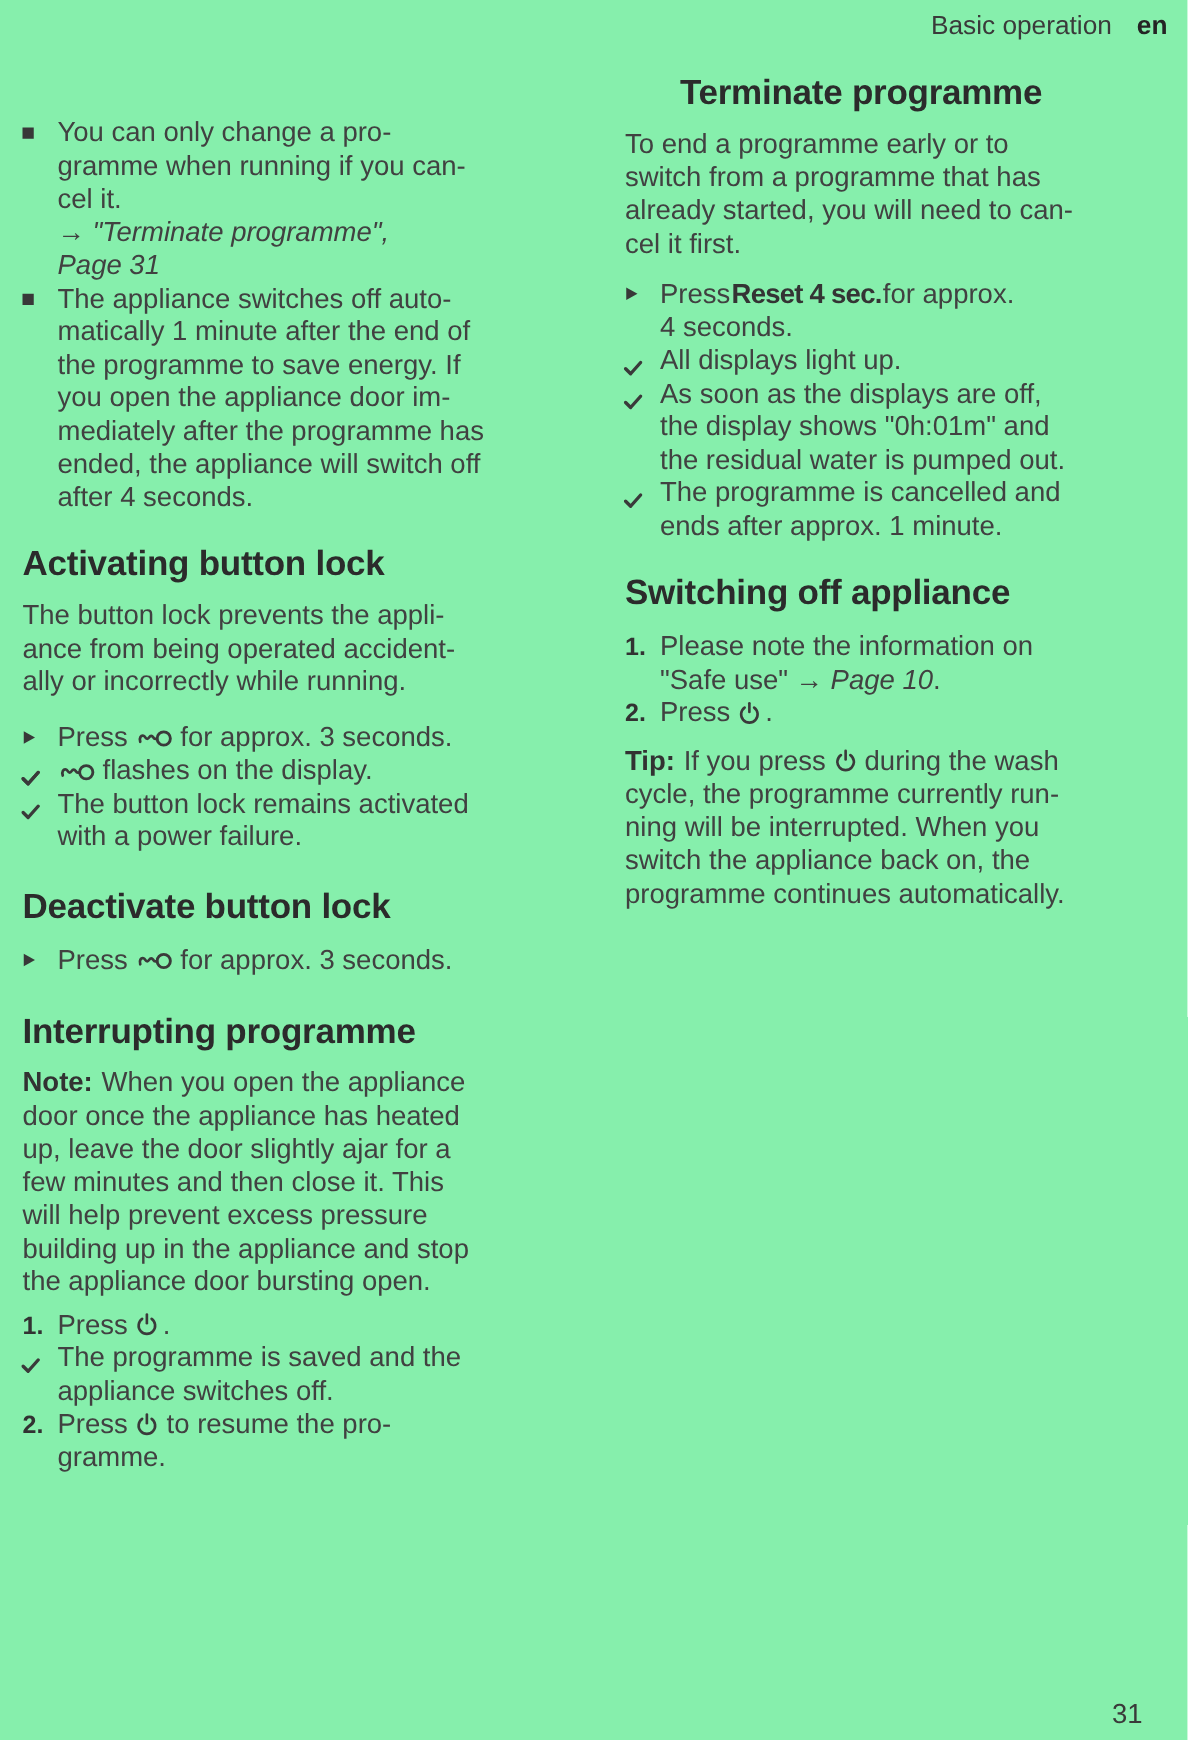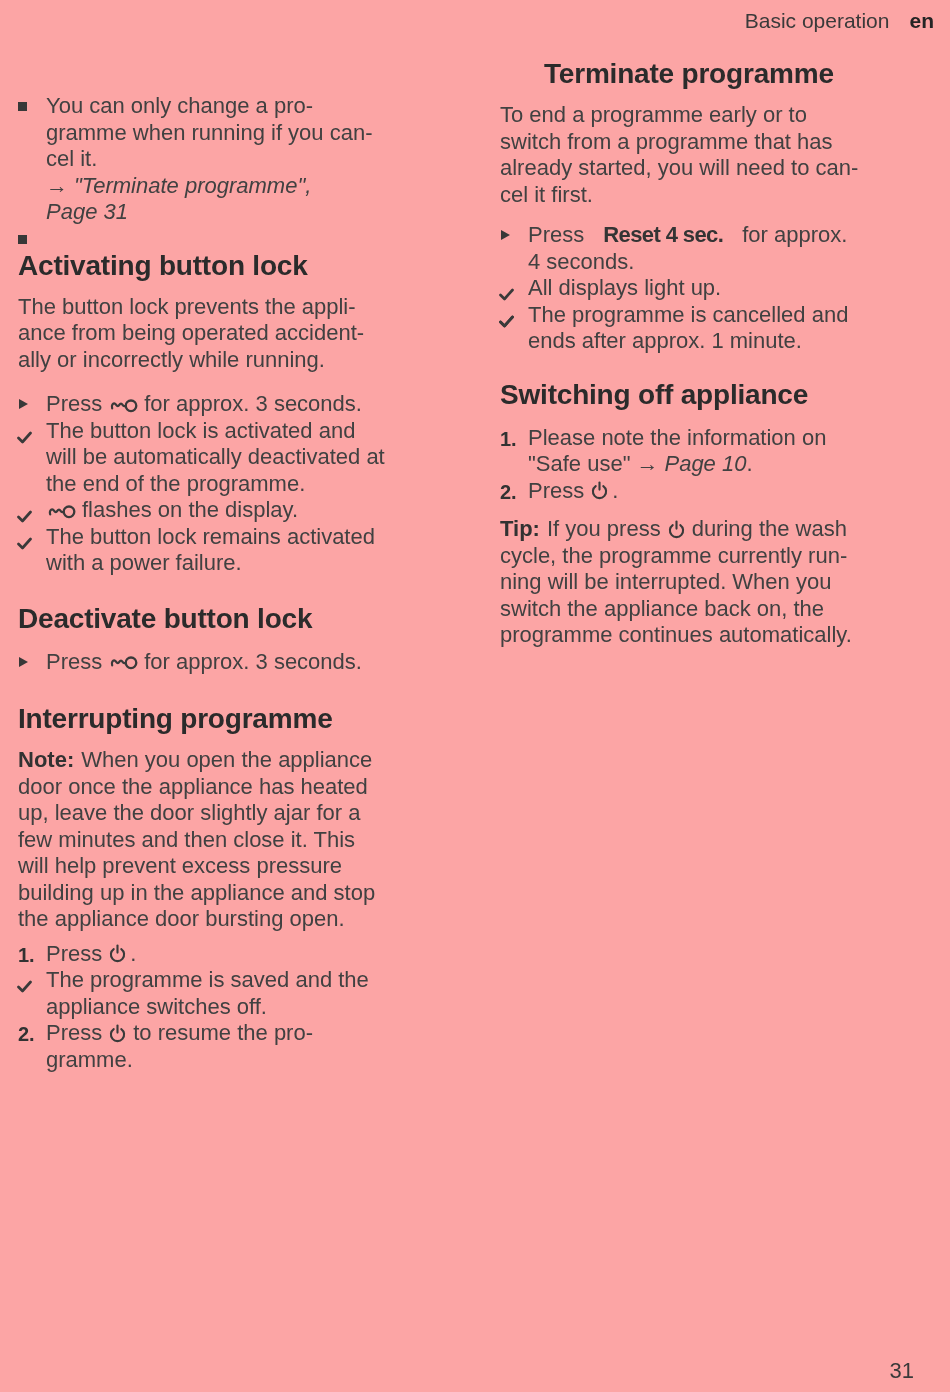--- a/index.html
+++ b/index.html
@@ -1,19 +1,19 @@
 <!DOCTYPE html>
 <html><head>
 <meta charset="utf-8">
 <style>
   html,body{margin:0;padding:0;background:#ffffff;}
   .page{
     position:relative;
     width:950px;height:1392px;
-    background:#fca5a5;
+    background:#86efac;
     color:#414141;
     font-family:"Liberation Sans","DejaVu Sans",sans-serif;
     font-size:22px;
     line-height:26.5px;
     overflow:hidden;
   }
   .header{
     position:absolute;top:8px;right:16px;
     font-size:21px;color:#3a3a3a;
   }
@@ -28,21 +28,21 @@
   h2.first{margin-top:0;margin-left:44px;}
   h2.mt24{margin-top:24px;}
   h2.mt28{margin-top:28px;}
   .para{margin:12px 0 0 0;}
   .para.mt16{}
   .t{white-space:pre-line;}
   .b{font-weight:700;color:#323232;margin-right:7px;}
   .it{font-style:italic;}
   .arrow{margin:0 6px 0 0;}
   .arrow.sp-left{margin-left:6px;}
-  .btn-label{font-weight:700;letter-spacing:-0.6px;color:#343434;margin:0 19px;}
+  .btn-label{font-weight:700;letter-spacing:-0.6px;color:#343434;margin:0 1px;}
   .li{position:relative;padding-left:28px;margin:0;}
   .li.mt18{margin-top:18px;}
   .li.mt14{margin-top:14px;}
   .li.mt8{margin-top:8px;}
   .marker{position:absolute;left:0;top:0;}
   .sq{width:9px;height:9px;background:#383838;top:9px;}
   .tri{
     width:0;height:0;top:8px;left:1px;
     border-left:9px solid #383838;
     border-top:5.5px solid transparent;
@@ -73,42 +73,46 @@
 gramme when running if you can-
 cel it.</span>
       <div>
         <span class="arrow">→</span><span class="t it">"Terminate programme",
 Page 31</span>
       </div>
     </div>
 
     <div class="li">
       <span class="marker sq"></span>
+      <span class="t">The appliance switches off auto-
+matically 1 minute after the end of
+the programme to save energy. If
+you open the appliance door im-
+mediately after the programme has
+ended, the appliance will switch off
+after 4 seconds.</span>
     </div>
 
     <h2 class="mt24">Activating button lock</h2>
     <p class="para"><span class="t">The button lock prevents the appli-
 ance from being operated accident-
 ally or incorrectly while running.</span></p>
 
     <div class="li mt18">
       <span class="marker tri"></span>
       <span class="t">Press</span><svg class="inline-icon" width="30" height="17" viewBox="0 0 30 17">
           <circle class="icon-stroke" cx="23" cy="8.8" r="5.3" stroke-width="2.3"></circle>
           <path class="icon-stroke" d="M4.2,11.4 C3.2,8.2 4.8,6 6.8,6.6 C8.4,7.1 8.1,9.1 9.8,9.1 C11.4,9.1 11.2,6.6 13,6.6 C14.6,6.6 14.5,9.1 16.2,9.1 L17.6,9.1" stroke-width="2.2"></path>
         </svg><span class="t">for approx. 3 seconds.</span>
     </div>
 
     <div class="li">
       <span class="marker chk"><svg width="15" height="14" viewBox="0 0 15 14">
             <polyline class="icon-stroke" points="1.5,7 5.5,11 13.5,2" stroke-width="2.7"></polyline>
           </svg></span>
-      <span class="t">The button lock is activated and
-will be automatically deactivated at
-the end of the programme.</span>
     </div>
 
     <div class="li">
       <span class="marker chk"><svg width="15" height="14" viewBox="0 0 15 14">
             <polyline class="icon-stroke" points="1.5,7 5.5,11 13.5,2" stroke-width="2.7"></polyline>
           </svg></span>
       <svg class="inline-icon no-left" width="30" height="17" viewBox="0 0 30 17">
           <circle class="icon-stroke" cx="23" cy="8.8" r="5.3" stroke-width="2.3"></circle>
           <path class="icon-stroke" d="M4.2,11.4 C3.2,8.2 4.8,6 6.8,6.6 C8.4,7.1 8.1,9.1 9.8,9.1 C11.4,9.1 11.2,6.6 13,6.6 C14.6,6.6 14.5,9.1 16.2,9.1 L17.6,9.1" stroke-width="2.2"></path>
         </svg><span class="t">flashes on the display.</span>
@@ -187,20 +191,23 @@
       <span class="marker chk"><svg width="15" height="14" viewBox="0 0 15 14">
             <polyline class="icon-stroke" points="1.5,7 5.5,11 13.5,2" stroke-width="2.7"></polyline>
           </svg></span>
       <span class="t">All displays light up.</span>
     </div>
 
     <div class="li">
       <span class="marker chk"><svg width="15" height="14" viewBox="0 0 15 14">
             <polyline class="icon-stroke" points="1.5,7 5.5,11 13.5,2" stroke-width="2.7"></polyline>
           </svg></span>
+      <span class="t">As soon as the displays are off,
+the display shows "0h:01m" and
+the residual water is pumped out.</span>
     </div>
 
     <div class="li">
       <span class="marker chk"><svg width="15" height="14" viewBox="0 0 15 14">
             <polyline class="icon-stroke" points="1.5,7 5.5,11 13.5,2" stroke-width="2.7"></polyline>
           </svg></span>
       <span class="t">The programme is cancelled and
 ends after approx. 1 minute.</span>
     </div>
 

